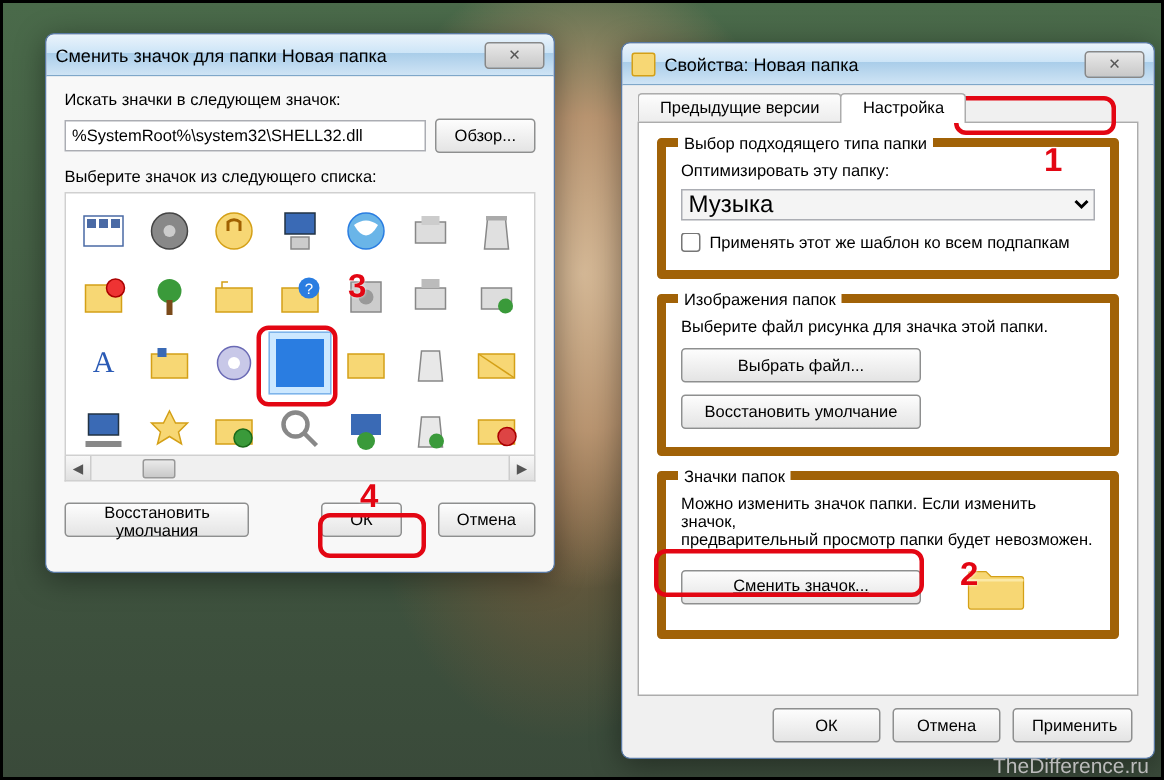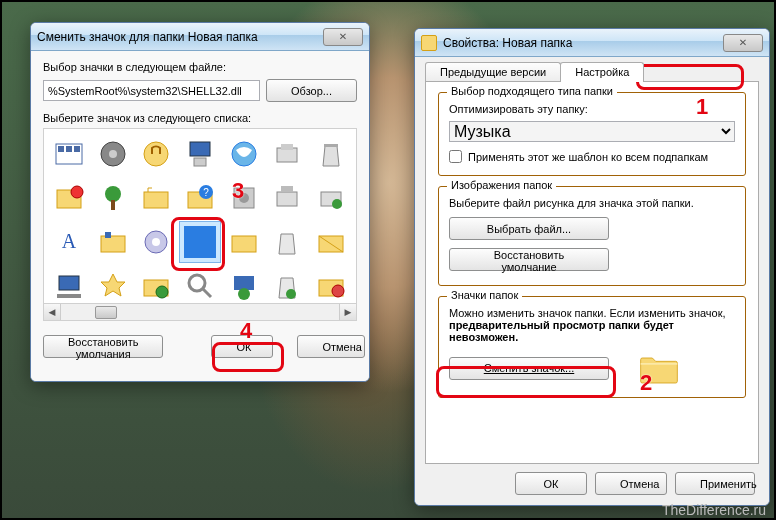--- a/index.html
+++ b/index.html
@@ -54,21 +54,21 @@
     display: flex; flex-direction: column;
   }
   
   .dlg-left { left: 28px; top: 20px; width: 340px; height: 360px; }
   .dlg-left .window-body { background: #f8f8f8; }
   .field-row { display: flex; gap: 6px; margin: 6px 0 10px; align-items: center; }
   input[type=text] {
     flex: 1; height: 21px; border: 1px solid #abadb3; padding: 0 4px; font-size: 11px;
   }
   button.win {
-    height: 23px; padding: 0 24px;
+    height: 23px; padding: 0 12px;
     background: linear-gradient(180deg, #fdfdfd, #e4e4e4);
     border: 1px solid #8e8f8f; border-radius: 3px;
     font-size: 11px; cursor: pointer;
   }
   .icon-grid {
     border: 1px solid #d0d0d0; background: #fff;
     height: 176px; padding: 4px;
     display: grid; grid-template-columns: repeat(7, 1fr);
     grid-auto-rows: 42px; gap: 2px;
   }
@@ -97,21 +97,21 @@
     background: linear-gradient(180deg,#fdfdfd,#ececec);
     border-radius: 3px 3px 0 0; margin-right: -1px; margin-bottom: -1px;
     cursor: pointer;
   }
   .tab.active { background: #fff; position: relative; z-index: 2; }
   .tab-panel {
     border: 1px solid #acacac; background: #fff;
     padding: 10px 12px; flex: 1; min-height: 0;
   }
   .group {
-    border: 1px solid #a16207; border-radius: 3px;
+    border: 6px solid #a16207; border-radius: 3px;
     padding: 10px 10px 12px; margin-bottom: 10px;
     position: relative; background: #fff;
   }
   .group > .legend {
     position: absolute; top: -8px; left: 8px;
     background: #fff; padding: 0 4px; font-size: 11px; color: #000;
   }
   select {
     width: 100%; height: 21px; font-size: 16px;
     border: 1px solid #abadb3; background: #f4f4f4;
@@ -170,21 +170,21 @@
         <span class="legend">Изображения папок</span>
         <div style="margin-bottom:8px;">Выберите файл рисунка для значка этой папки.</div>
         <button class="win btn-wide">Выбрать файл...</button>
         <div style="height:8px;"></div>
         <button class="win btn-wide">Восстановить умолчание</button>
       </div>
 
       <div class="group">
         <span class="legend">Значки папок</span>
         <div>Можно изменить значок папки. Если изменить значок,</div>
-        <div style="margin-bottom:8px;font-weight:bold;">предварительный просмотр папки будет невозможен.</div>
+        <div style="margin-bottom:8px;">предварительный просмотр папки будет невозможен.</div>
         <div class="row2">
           <button class="win btn-wide">Сменить значок...</button>
           <svg class="folder-ico" viewBox="0 0 48 40">
             <path d="M2 10 L2 36 Q2 38 4 38 L44 38 Q46 38 46 36 L46 14 Q46 12 44 12 L20 12 L16 8 L4 8 Q2 8 2 10 Z" fill="#f7d774" stroke="#d4a017"></path>
             <path d="M2 14 L46 14 L46 16 L2 16 Z" fill="#fbe9a6"></path>
           </svg>
         </div>
       </div>
 
     </div>
@@ -196,21 +196,21 @@
   </div>
 </div>
 
 <div class="window dlg-left">
   <div class="titlebar">
     <span>Сменить значок для папки Новая папка</span>
     <span class="spacer"></span>
     <span class="close-btn">✕</span>
   </div>
   <div class="window-body">
-    <div>Выбор значки в следующем файле:</div>
+    <div>Искать значки в следующем значок:</div>
     <div class="field-row">
       <input type="text" value="%SystemRoot%\system32\SHELL32.dll" style="">
       <button class="win">Обзор...</button>
     </div>
     <div style="margin-bottom:4px;">Выберите значок из следующего списка:</div>
 
     <div class="icon-grid">
 
       <div class="ic">
           <svg viewBox="0 0 32 32">

